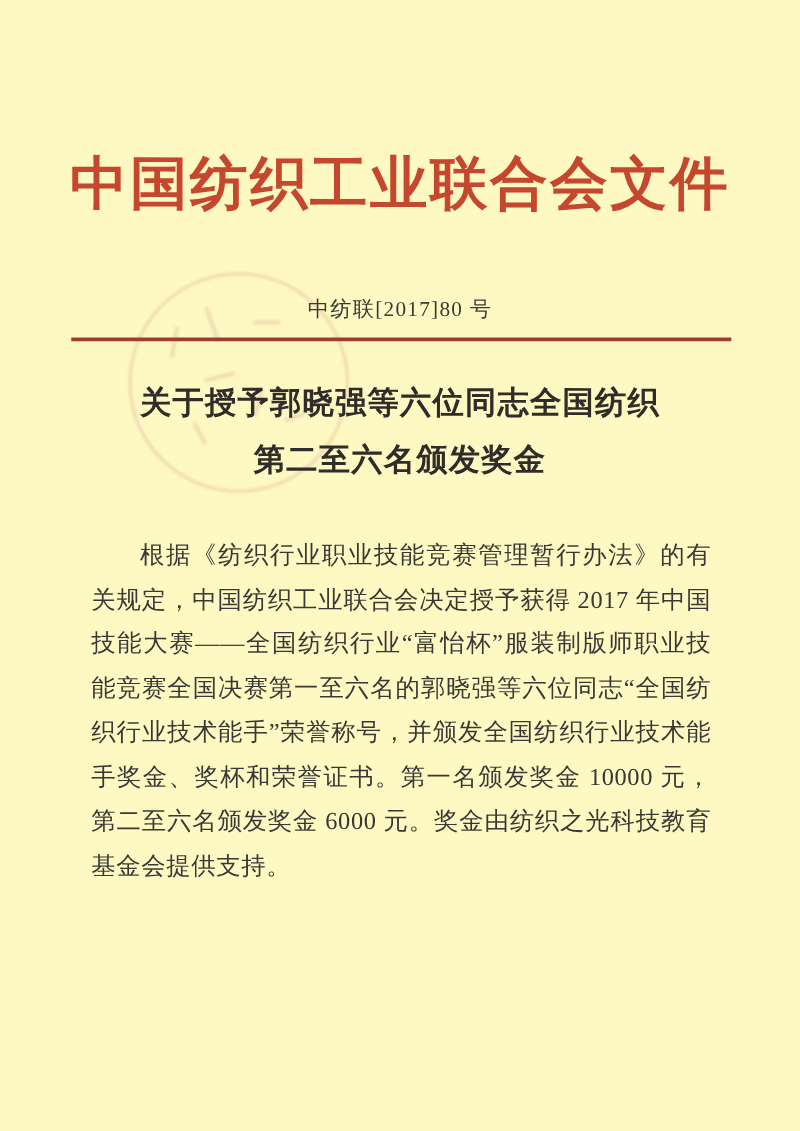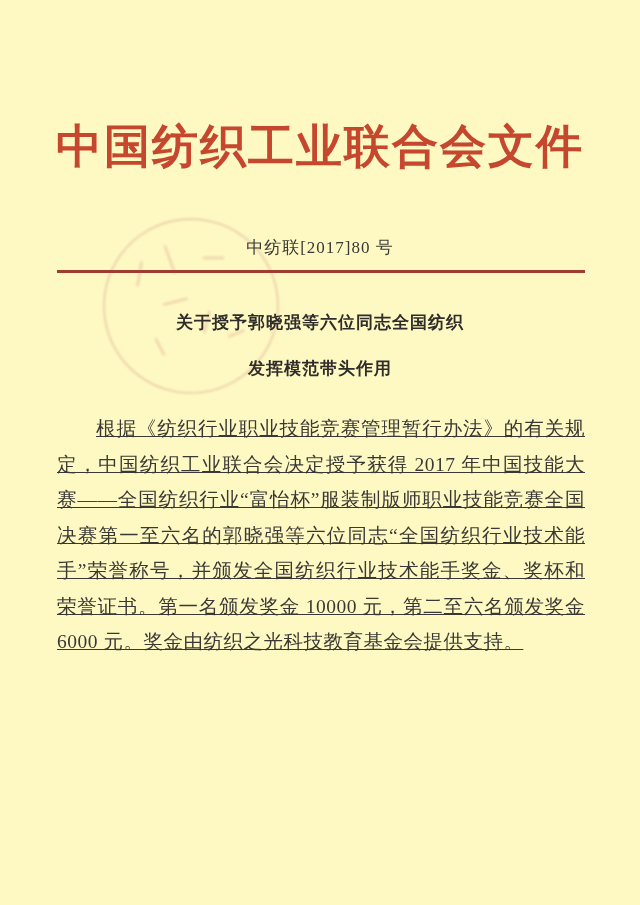--- a/index.html
+++ b/index.html
@@ -68,41 +68,40 @@
     left:57px;top:270px;
     width:528px;height:3px;
     background:var(--line-red);
   }
   .doc-title{
     position:absolute;
     left:0;top:300px;
     width:640px;
     margin:0;
     text-align:center;
-    font-size:17px;
+    font-size:25px;
     font-weight:bold;
     line-height:46px;
     color:#2f2c29;
     letter-spacing:1px;
   }
   .body-text{
     position:absolute;
     left:57px;top:411px;
     width:528px;
     color:var(--text-ink);
   }
   .body-text p{
-    margin:0;
+    margin:16px;
     font-size:19.5px;
     line-height:35.5px;
     text-indent:2em;
     text-align:justify;
     text-justify:inter-ideograph;
     letter-spacing:0.5px;
-    text-decoration:underline;
   }
 </style>
 </head>
 <body>
 
 <div class="page">
 
   <div class="seal">
     <span class="mark m1"></span>
     <span class="mark m2"></span>
@@ -114,20 +113,20 @@
   </div>
 
   <h1 class="org-title">中国纺织工业联合会文件</h1>
 
   <div class="doc-number">中纺联[2017]80 号</div>
 
   <div class="red-line"></div>
 
   <h2 class="doc-title">
     <span>关于授予郭晓强等六位同志全国纺织</span><br>
-    <span>发挥模范带头作用</span>
+    <span>第二至六名颁发奖金</span>
   </h2>
 
   <div class="body-text">
     <p>根据《纺织行业职业技能竞赛管理暂行办法》的有关规定，中国纺织工业联合会决定授予获得 2017 年中国技能大赛——全国纺织行业“富怡杯”服装制版师职业技能竞赛全国决赛第一至六名的郭晓强等六位同志“全国纺织行业技术能手”荣誉称号，并颁发全国纺织行业技术能手奖金、奖杯和荣誉证书。第一名颁发奖金 10000 元，第二至六名颁发奖金 6000 元。奖金由纺织之光科技教育基金会提供支持。</p>
   </div>
 
 </div>
 
 </body></html>

